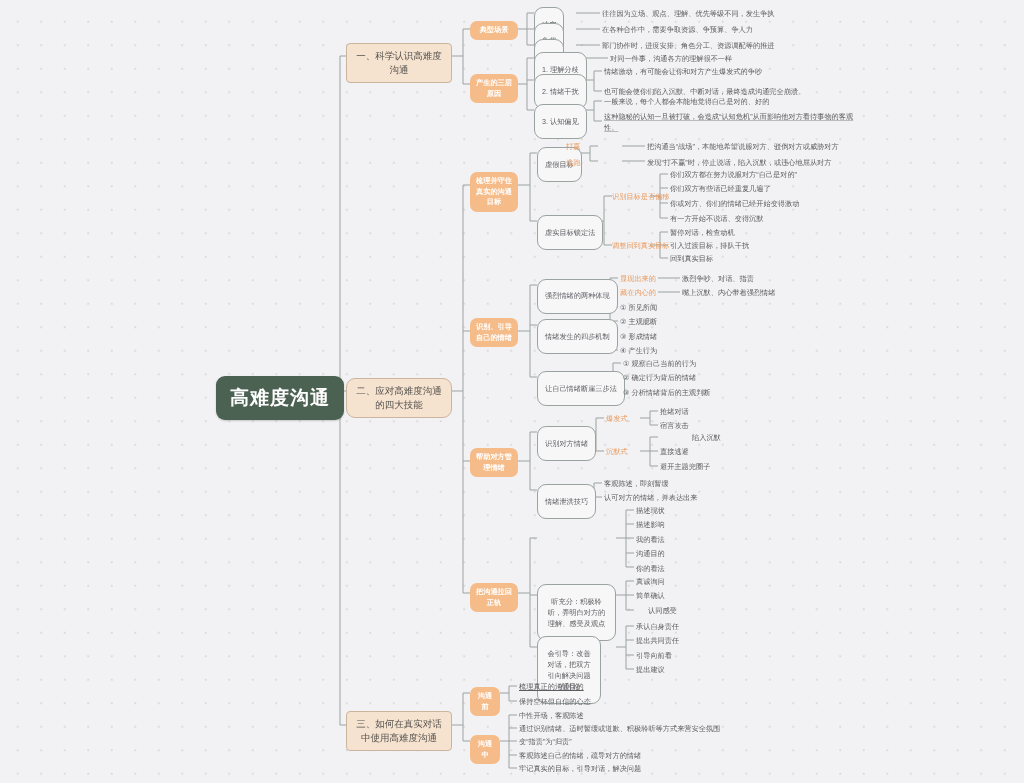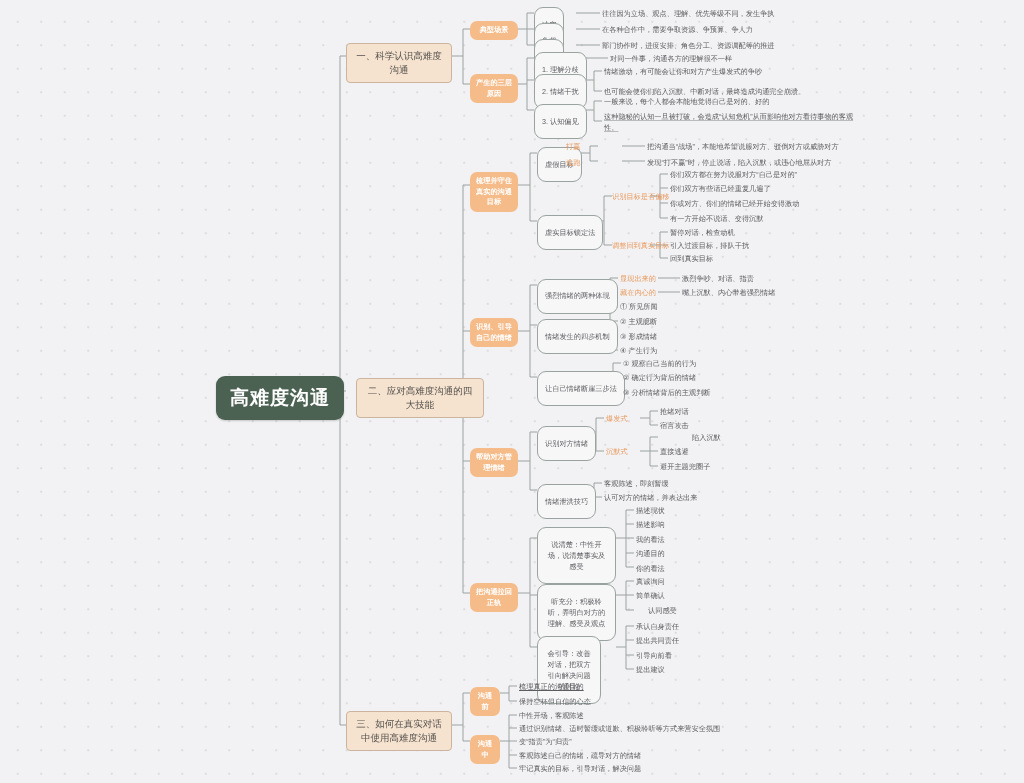--- a/index.html
+++ b/index.html
@@ -154,21 +154,21 @@
   <div class="node lvl3" style="left:534px; top:52px;">1. 理解分歧</div>
   <div class="node lvl3" style="left:534px; top:74px;">2. 情绪干扰</div>
   <div class="node lvl3" style="left:534px; top:104px;">3. 认知偏见</div>
 
   <div class="node leaf" style="left:610px; top:53px;">对同一件事，沟通各方的理解很不一样</div>
   <div class="node leaf" style="left:604px; top:66px;">情绪激动，有可能会让你和对方产生爆发式的争吵</div>
   <div class="node leaf" style="left:604px; top:86px;">也可能会使你们陷入沉默、中断对话，最终造成沟通完全崩溃。</div>
   <div class="node leaf" style="left:604px; top:96px;">一般来说，每个人都会本能地觉得自己是对的、好的</div>
   <div class="node leaf ul" style="left:604px; top:111px; width:250px;">这种隐秘的认知一旦被打破，会造成“认知危机”从而影响他对方看待事物的客观性。</div>
 
-  <div class="node lvl1" style="left:356px; top:378px; width:128px;">二、应对高难度沟通的四大技能</div>
+  <div class="node lvl1" style="left:346px; top:378px; width:106px;border-radius:9px;">二、应对高难度沟通的四大技能</div>
 
   <div class="node lvl2" style="left:470px; top:172px; width:48px;">梳理并守住真实的沟通目标</div>
   <div class="node lvl2" style="left:470px; top:318px; width:48px;">识别、引导自己的情绪</div>
   <div class="node lvl2" style="left:470px; top:448px; width:48px;">帮助对方管理情绪</div>
   <div class="node lvl2" style="left:470px; top:583px; width:48px;">把沟通拉回正轨</div>
 
   <div class="node lvl3" style="left:537px; top:147px;">虚假目标</div>
   <div class="node leaf orange" style="left:566px; top:141px;">打赢</div>
   <div class="node leaf" style="left:647px; top:141px;">把沟通当“战场”，本能地希望说服对方、驳倒对方或威胁对方</div>
   <div class="node leaf orange" style="left:566px; top:157px;">逃跑</div>
@@ -186,21 +186,21 @@
   <div class="node leaf" style="left:670px; top:240px;">引入过渡目标，排队干扰</div>
   <div class="node leaf" style="left:670px; top:253px;">回到真实目标</div>
 
   <div class="node lvl3" style="left:537px; top:279px;font-family:Liberation Serif, serif;">强烈情绪的两种体现</div>
   <div class="node leaf orange" style="left:620px; top:273px;">显现出来的</div>
   <div class="node leaf" style="left:682px; top:273px;">激烈争吵、对话、指责</div>
   <div class="node leaf orange" style="left:620px; top:287px;">藏在内心的</div>
   <div class="node leaf" style="left:682px; top:287px;">嘴上沉默、内心带着强烈情绪</div>
 
   <div class="node lvl3" style="left:537px; top:319px;">情绪发生的四步机制</div>
-  <div class="node leaf" style="left:620px; top:302px;font-family:Liberation Serif, serif;">① 所见所闻</div>
+  <div class="node leaf" style="left:620px; top:302px;">① 所见所闻</div>
   <div class="node leaf" style="left:620px; top:316px;">② 主观臆断</div>
   <div class="node leaf" style="left:620px; top:331px;">③ 形成情绪</div>
   <div class="node leaf" style="left:620px; top:345px;">④ 产生行为</div>
 
   <div class="node lvl3" style="left:537px; top:371px;">让自己情绪断崖三步法</div>
   <div class="node leaf" style="left:623px; top:358px;">① 观察自己当前的行为</div>
   <div class="node leaf" style="left:623px; top:372px;">② 确定行为背后的情绪</div>
   <div class="node leaf" style="left:623px; top:387px;">③ 分析情绪背后的主观判断</div>
 
   <div class="node lvl3" style="left:537px; top:426px;">识别对方情绪</div>
@@ -209,21 +209,20 @@
   <div class="node leaf" style="left:660px; top:420px;">宿言攻击</div>
   <div class="node leaf orange" style="left:606px; top:446px;">沉默式</div>
   <div class="node leaf" style="left:660px; top:432px;padding-left:32px;">陷入沉默</div>
   <div class="node leaf" style="left:660px; top:446px;">直接逃避</div>
   <div class="node leaf" style="left:660px; top:461px;">避开主题兜圈子</div>
 
   <div class="node lvl3" style="left:537px; top:484px;">情绪泄洪技巧</div>
   <div class="node leaf" style="left:604px; top:478px;">客观陈述，即刻暂缓</div>
   <div class="node leaf" style="left:604px; top:492px;">认可对方的情绪，并表达出来</div>
 
-  <div class="node lvl3" style="left:537px; top:527px; width:79px;">说清楚：中性开场，说清楚事实及感受</div>
   <div class="node leaf" style="left:636px; top:505px;">描述现状</div>
   <div class="node leaf" style="left:636px; top:519px;">描述影响</div>
   <div class="node leaf" style="left:636px; top:534px;text-align:center;">我的看法</div>
   <div class="node leaf" style="left:636px; top:548px;">沟通目的</div>
   <div class="node leaf" style="left:636px; top:563px;">你的看法</div>
 
   <div class="node lvl3" style="left:537px; top:584px; width:79px;">听充分：积极聆听，弄明白对方的理解、感受及观点</div>
   <div class="node leaf" style="left:636px; top:576px;">真诚询问</div>
   <div class="node leaf" style="left:636px; top:590px;">简单确认</div>
   <div class="node leaf" style="left:636px; top:605px;margin-left:12px;">认同感受</div>

